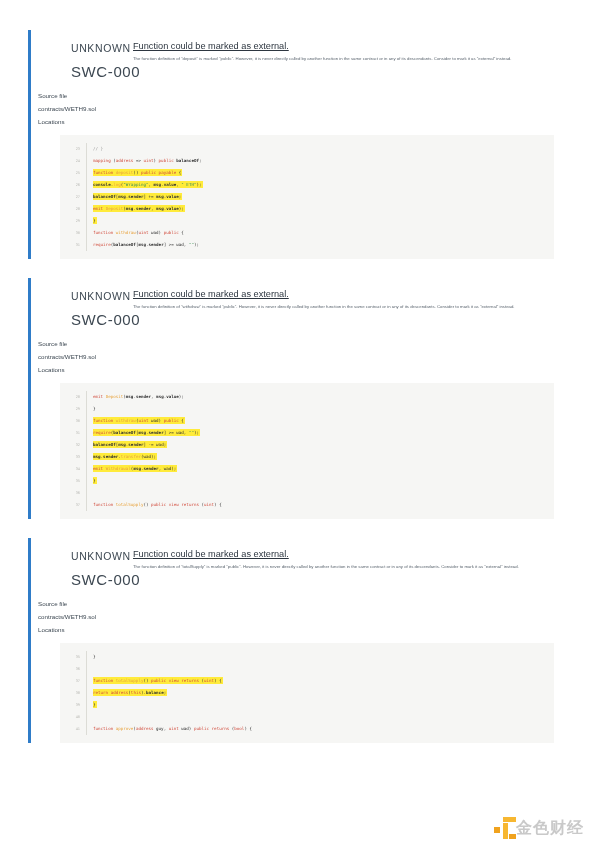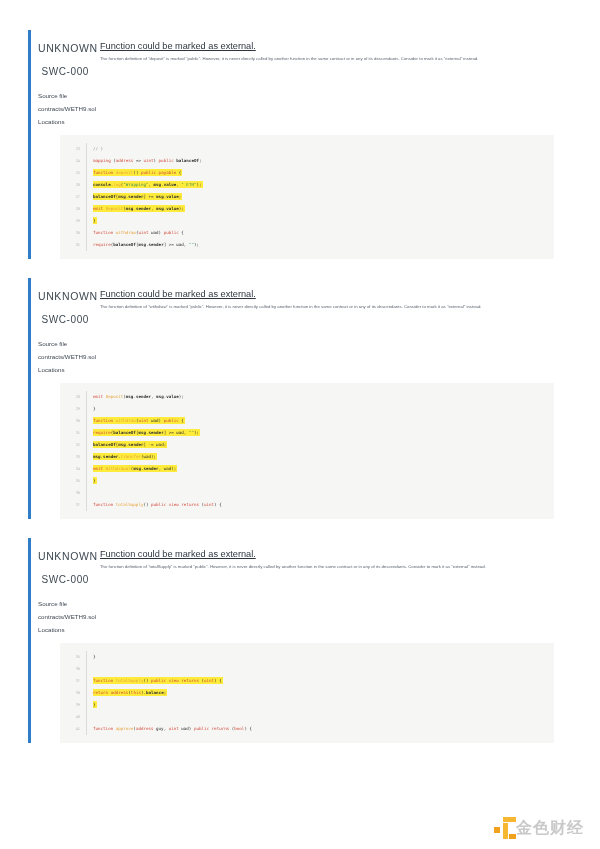--- a/index.html
+++ b/index.html
@@ -33,33 +33,33 @@
   }
 
   .card-head {
     display: flex;
     align-items: flex-start;
     padding-top: 10px;
   }
   .sev-col {
     width: 57px;
     flex: 0 0 57px;
-    text-align: right;
     padding-right: 6px;
     padding-top: 1px;
+    margin-left: 33px;
   }
   .sev {
     font-size: 10.5px;
     letter-spacing: 0.6px;
     color: #3d4852;
     line-height: 15px;
     white-space: nowrap;
   }
   .swc {
-    font-size: 10px;
+    font-size: 15px;
     letter-spacing: 0.6px;
     color: #3d4852;
     line-height: 15px;
     margin-top: 8px;
     white-space: nowrap;
   }
   .head-body { flex: 1 1 auto; padding-left: 5px; }
   .issue-title {
     font-size: 9.2px;
     color: #2d3640;

